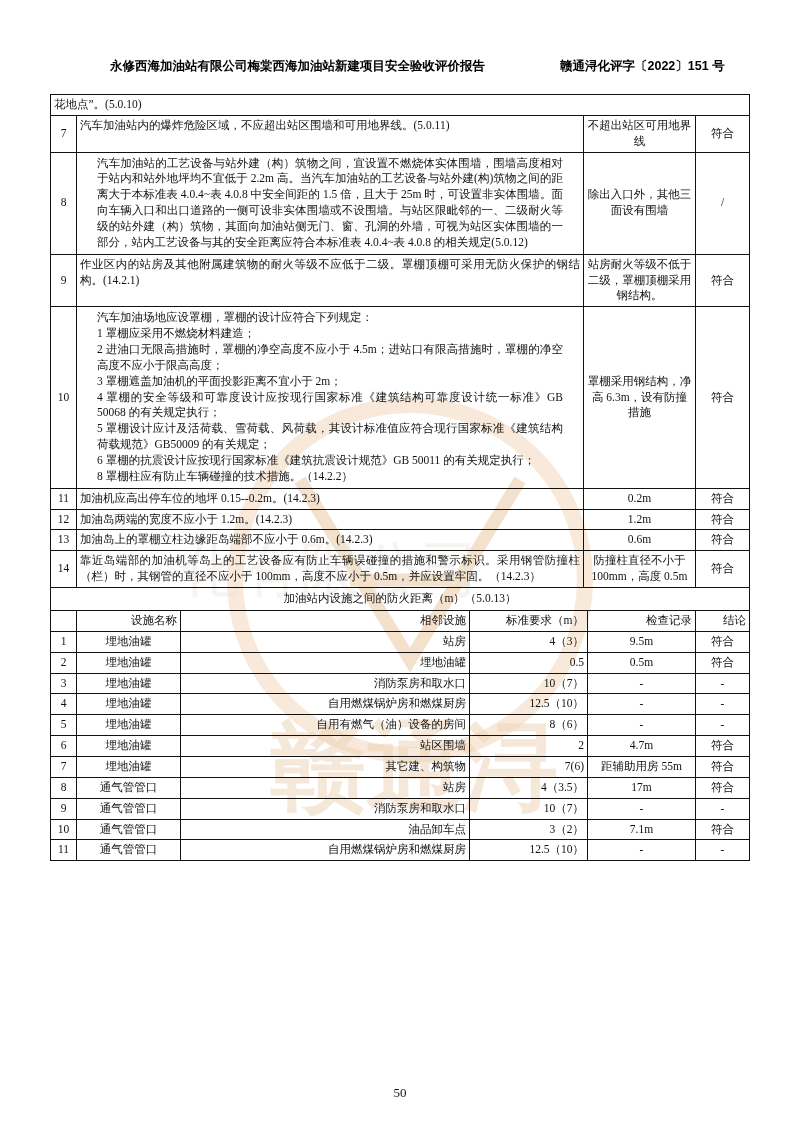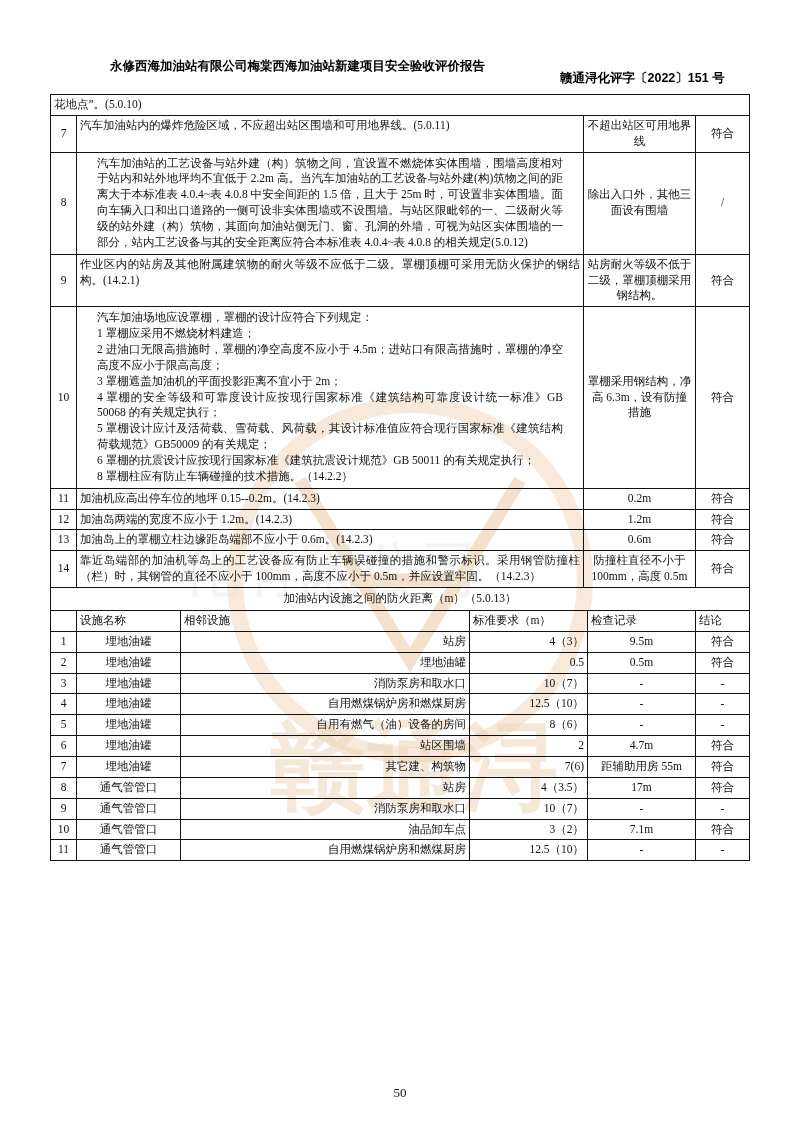--- a/index.html
+++ b/index.html
@@ -36,21 +36,21 @@
   .hdr-left {
     position: absolute;
     left: 110px;
     top: 0;
     white-space: nowrap;
     text-align: center;
   }
   .hdr-right {
     position: absolute;
     left: 560px;
-    top: 12px;
+    top: 0;
     white-space: nowrap;
   }
   
   .watermark {
     position: absolute;
     left: 150px;
     top: 330px;
     width: 520px;
     height: 520px;
     pointer-events: none;
@@ -100,21 +100,21 @@
   }
   td.mid { vertical-align: middle; }
   .sec-title {
     text-align: center;
     font-weight: normal;
     vertical-align: middle;
     padding: 3px;
   }
   
   td.h {
-    text-align: left;
+    text-align: right;
     vertical-align: middle;
     font-weight: normal;
   }
   td.c2 { width: 120px; text-align: center; vertical-align: middle; }
   td.c3 { text-align: right; vertical-align: middle; }
   td.c4 { width: 120px; text-align: center; vertical-align: middle; }
   .footer {
     position: absolute;
     left: 0;
     top: 1085px;

